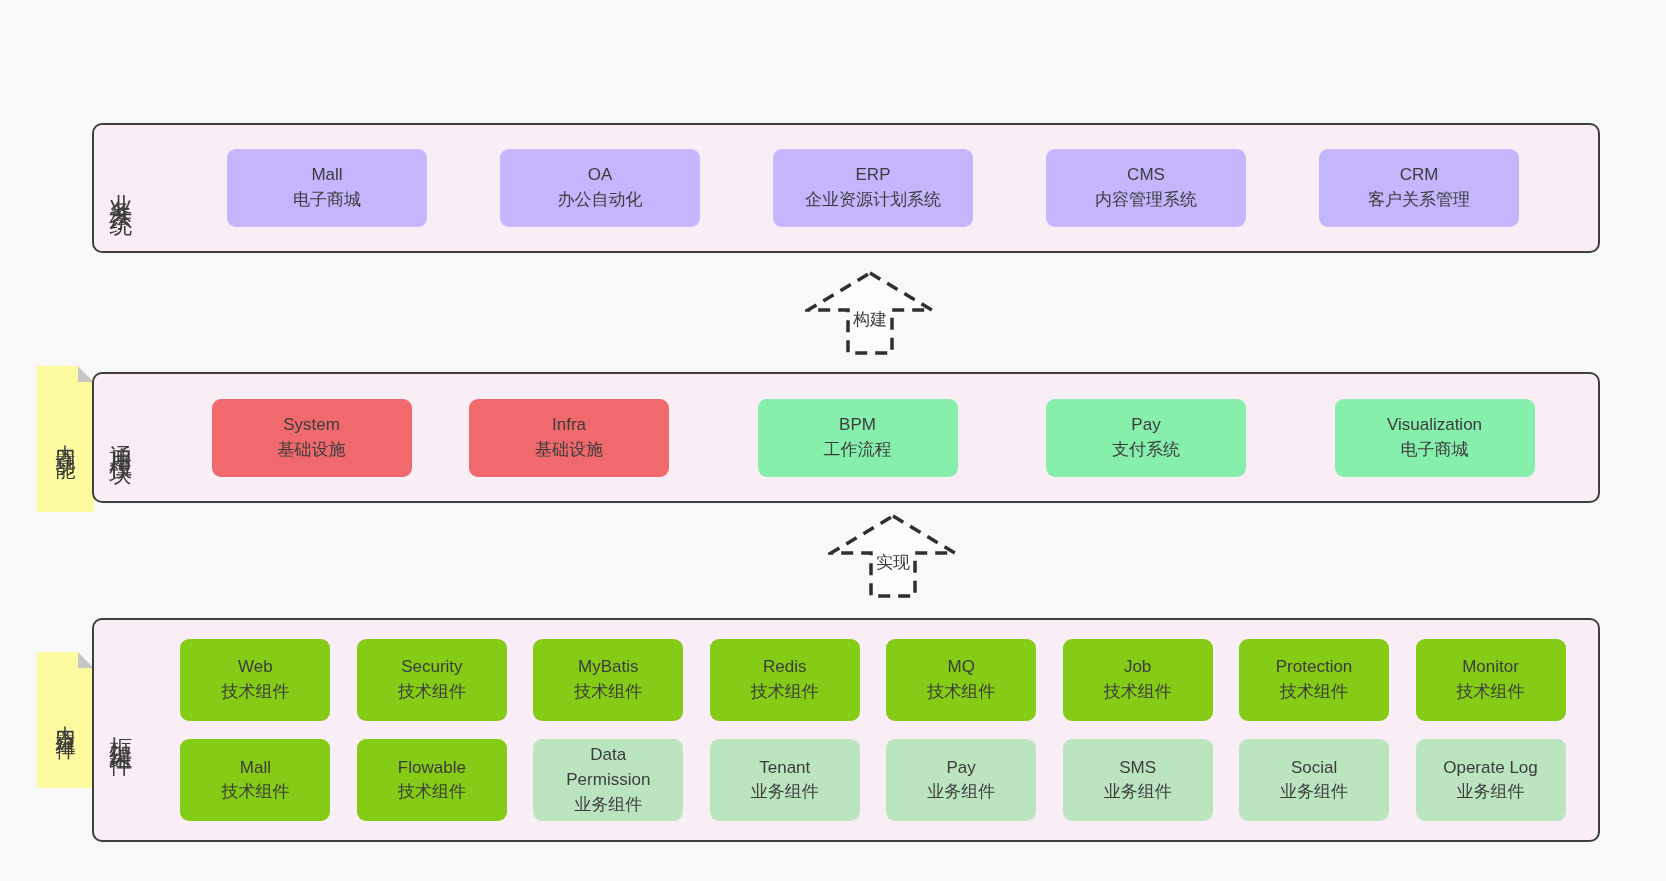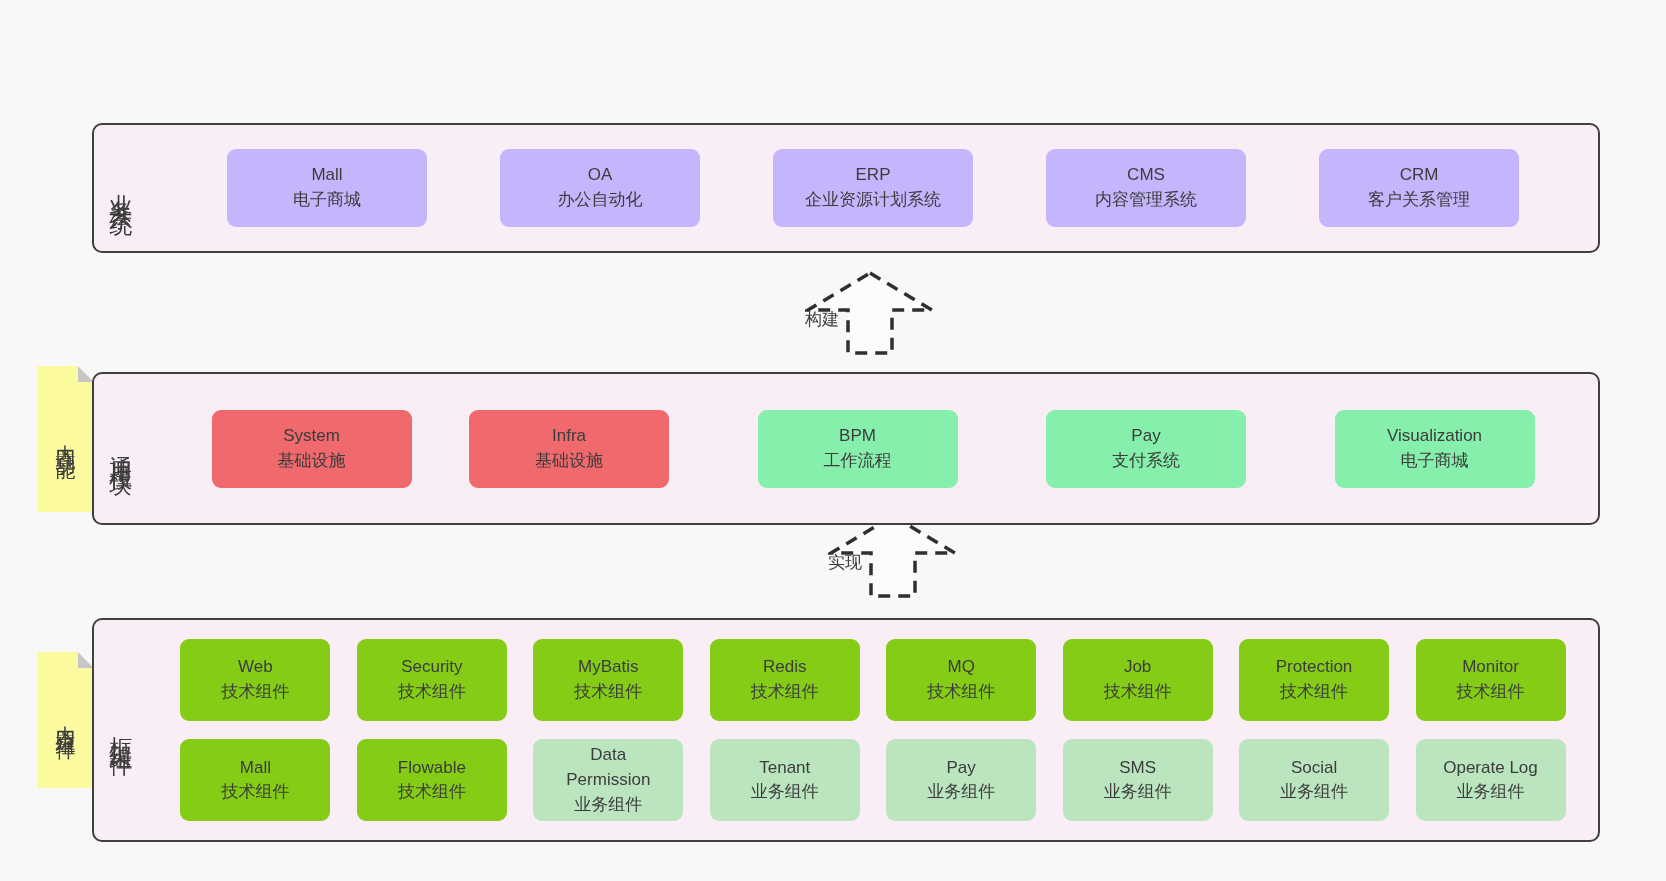--- a/index.html
+++ b/index.html
@@ -10,21 +10,21 @@
   }
   .stage{position:relative;width:1666px;height:881px;overflow:hidden;background:#f8f8f8;}
 
   
   .band{
     position:absolute;left:92px;width:1508px;
     background:#f9edf6;border:2px solid #3f3f3f;border-radius:10px;
     box-sizing:border-box;display:flex;z-index:2;
   }
   #band-top{top:123px;height:130px;}
-  #band-mid{top:372px;height:153px;}
+  #band-mid{top:372px;height:131px;}
   #band-bot{top:618px;height:224px;}
 
   .band-label{flex:0 0 54px;display:flex;align-items:center;justify-content:center;}
   .vtext{
     writing-mode:vertical-rl;text-orientation:upright;
     font-size:23px;letter-spacing:6px;line-height:1.15;color:#3c3c3c;
   }
   .band-rows{flex:1;display:flex;flex-direction:column;justify-content:space-evenly;padding:0 6px;}
   .boxes{display:flex;justify-content:space-evenly;align-items:center;}
 
@@ -54,21 +54,21 @@
   .note .vtext{font-size:20px;letter-spacing:5px;}
   .fold{position:absolute;top:0;right:0;}
 
   
   .arrow{position:absolute;width:130px;height:86px;z-index:1;}
   #arrow-build{left:805px;top:270px;}
   #arrow-impl{left:828px;top:513px;}
   .arrow svg{display:block;}
   .arrow-label{
     position:absolute;left:0;right:0;top:38px;
-    text-align:left;font-size:17px;color:#3c3c3c;
+    text-align:center;font-size:17px;color:#3c3c3c;
   }
 </style>
 </head>
 <body>
 
 <div class="stage">
 
   <div class="note" id="note-mid">
     <span class="vtext">内置功能</span>
     <svg class="fold" width="16" height="16">

